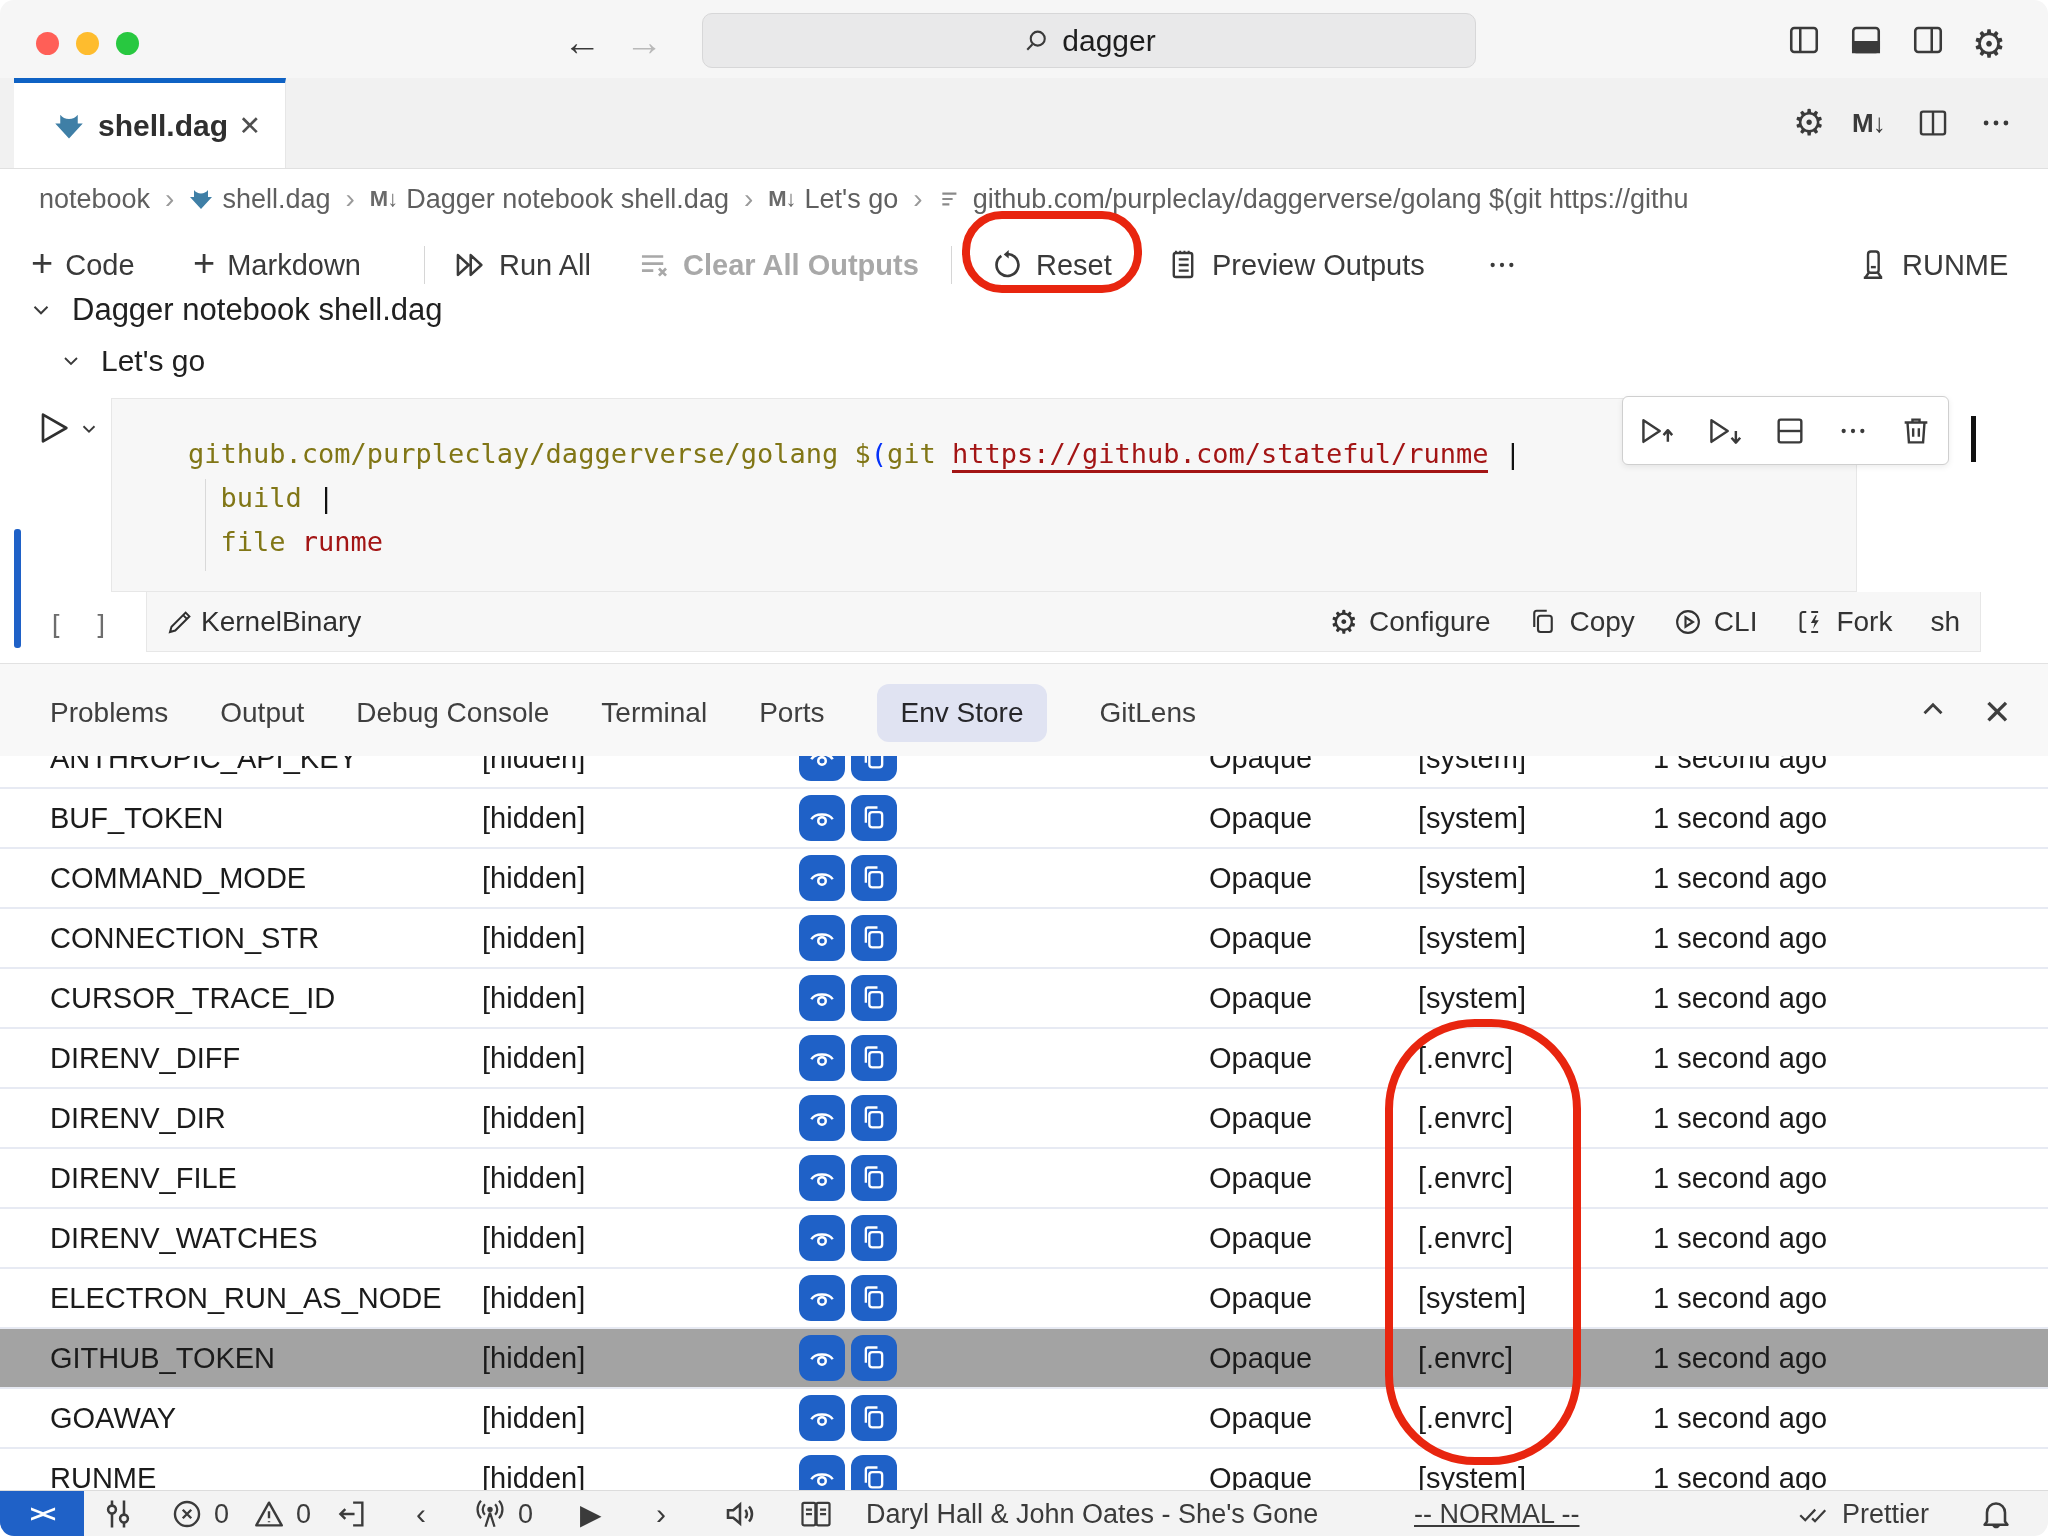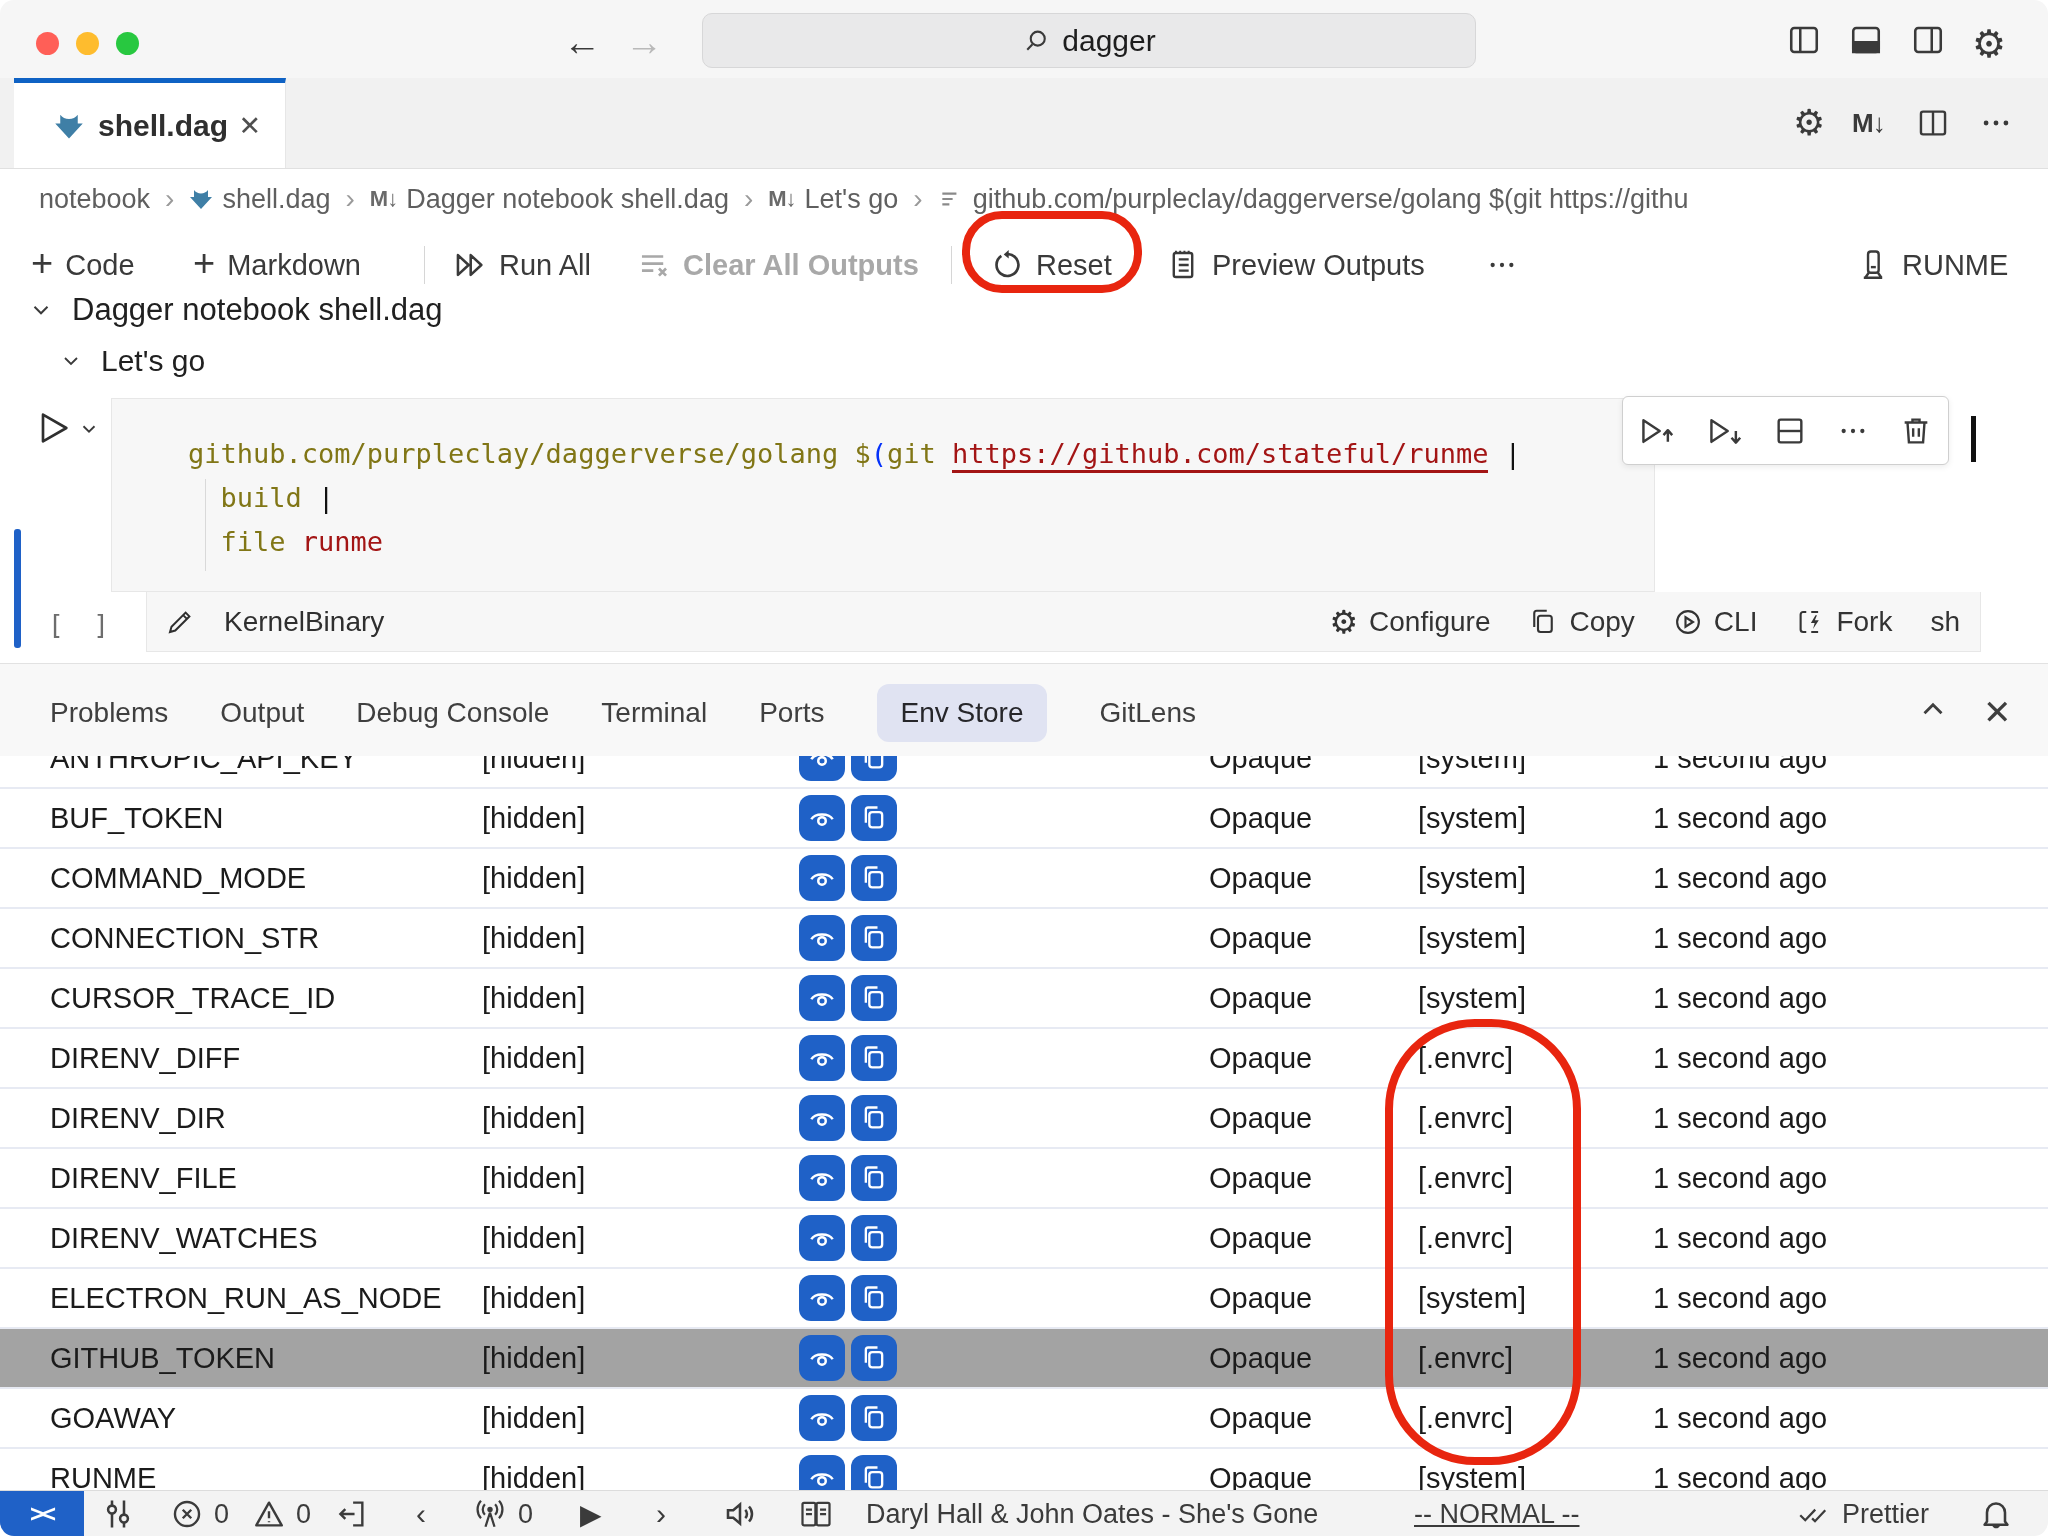--- a/index.html
+++ b/index.html
@@ -36,38 +36,38 @@
   .tbtn{position:absolute;top:0;height:70px;display:flex;align-items:center;gap:12px;font-size:29px;color:#3a3a3a;}
   .tbtn .plus{font-size:38px;font-weight:300;margin-top:-4px;}
   .tbtn.disabled{color:#a8a8a8;}
   .tsep{position:absolute;top:16px;width:1px;height:38px;background:#d6d6d6;}
   .annot{position:absolute;border:8px solid var(--annot,#e8250f);pointer-events:none;z-index:60;}
   
   .hrow{position:absolute;display:flex;align-items:center;gap:18px;color:#202020;}
   .h1t{font-size:31px;font-weight:500;}
   .h2t{font-size:30px;font-weight:500;}
   
-  .cellbox{position:absolute;left:111px;top:398px;width:1544px;height:194px;background:#f7f7f7;
+  .cellbox{position:absolute;left:111px;top:398px;width:1746px;height:194px;background:#f7f7f7;
            border:1px solid #e7e7e7;box-sizing:border-box;overflow:hidden;}
   .code-line{position:relative;white-space:pre;font-family:"DejaVu Sans Mono","Liberation Mono",monospace;
              font-size:27px;line-height:44px;margin-left:76px;}
   .tok.olive{color:var(--olive,#817616);} .tok.red{color:var(--lred,#a31515);} 
   .tok.blue{color:var(--cblue,#0431fa);} .tok.black{color:#111;}
   .tok.u{border-bottom:3px solid var(--lred,#a31515);padding-bottom:1px;}
   .indent-guide{position:absolute;width:1px;background:#d9d9d9;}
   .cell-toolbar{position:absolute;left:1622px;top:396px;width:325px;height:67px;background:#ffffff;border:1px solid #cfcfcf;
                 border-radius:6px;box-shadow:0 2px 6px rgba(0,0,0,.08);display:flex;align-items:center;
                 justify-content:space-around;color:#3a3a3a;z-index:20;}
   .cursorbar{position:absolute;left:1971px;top:416px;width:5px;height:46px;background:#111;}
   .bluebar{position:absolute;left:14px;top:529px;width:7px;height:119px;background:var(--blue,#1f61c7);border-radius:3px;}
   .execlabel{position:absolute;left:48px;top:610px;font-family:"DejaVu Sans Mono",monospace;font-size:26px;
              letter-spacing:7px;color:#6d6d6d;}
   .cellfooter{position:absolute;left:146px;top:592px;width:1835px;height:60px;background:#f7f7f7;
               border:1px solid #e7e7e7;border-top:none;box-sizing:border-box;display:flex;align-items:center;}
-  .kernel{display:flex;align-items:center;gap:29px;margin-left:18px;font-size:28px;color:#2f2f2f;}
+  .kernel{display:flex;align-items:center;gap:6px;margin-left:18px;font-size:28px;color:#2f2f2f;}
   .cfactions{margin-left:auto;margin-right:20px;display:flex;align-items:center;gap:38px;font-size:28px;color:#333;}
   .faction{display:inline-flex;align-items:center;gap:11px;}
   
   .panel{position:absolute;left:0;top:663px;width:2048px;height:827px;background:#f8f8f8;border-top:1px solid #e2e2e2;}
   .ptabs{position:absolute;left:50px;top:20px;display:flex;align-items:center;gap:52px;font-size:28px;color:#3f3f3f;}
   .ptab{padding:13px 0;}
   .ptab.active{background:#e0e3f2;border-radius:12px;padding:13px 24px;color:#26262a;text-align:center;}
   .pn-ic{position:absolute;top:28px;color:#3f3f3f;}
   .envtable{position:absolute;left:0;top:92px;width:2048px;height:735px;overflow:hidden;}
   .envinner{position:absolute;left:0;top:-27px;width:2048px;}

